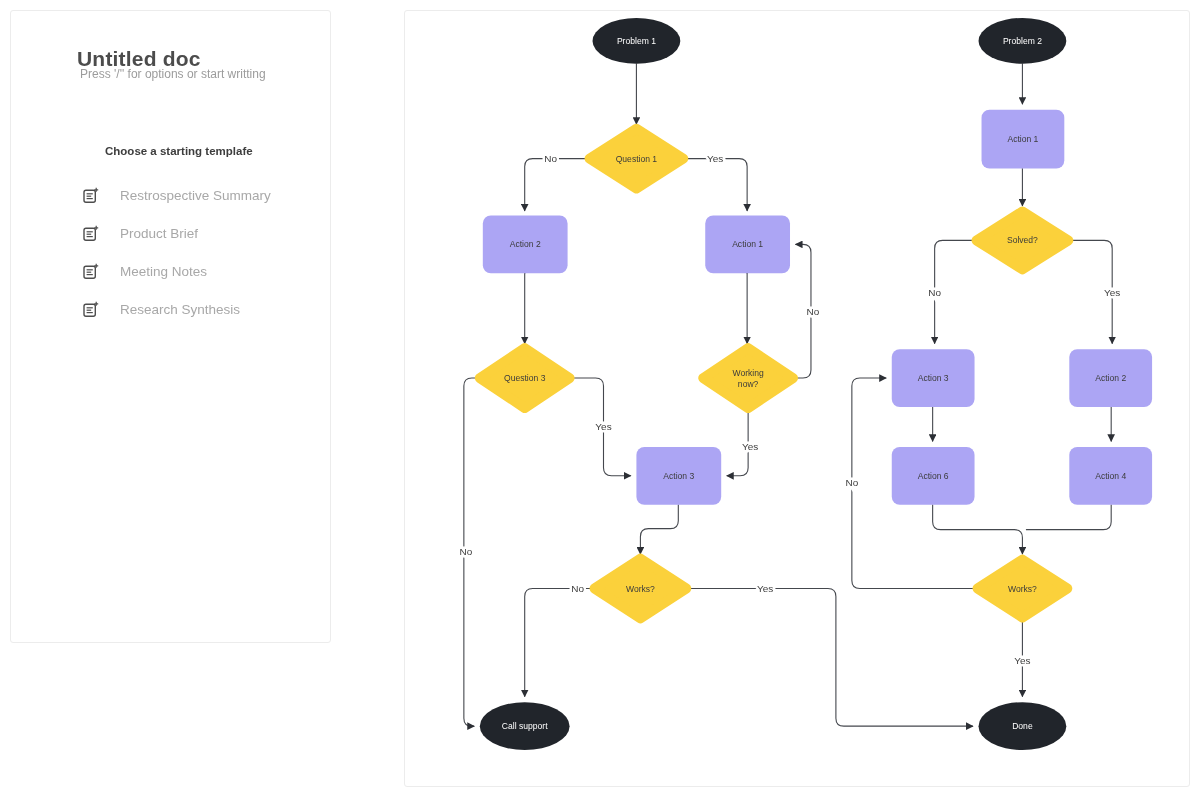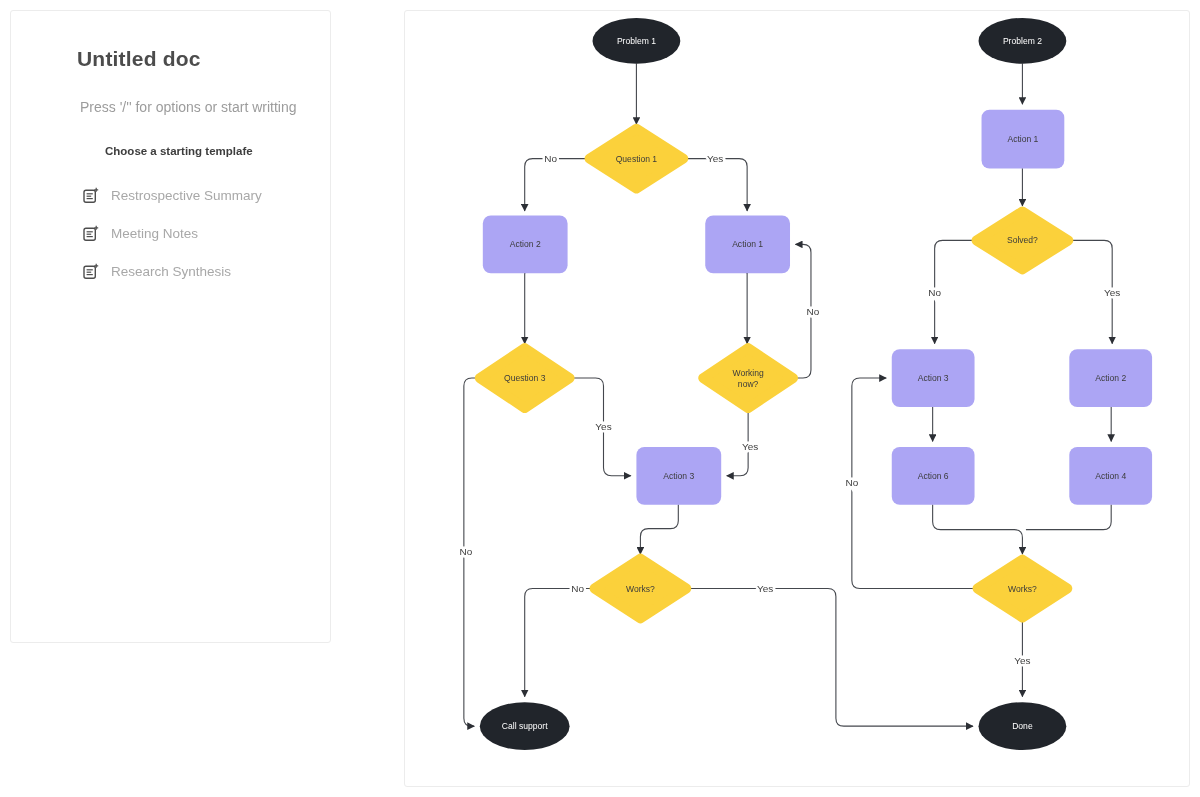--- a/index.html
+++ b/index.html
@@ -1,24 +1,24 @@
 <!DOCTYPE html>
 <html><head>
 <meta charset="utf-8">
 <style>
   html,body{margin:0;padding:0;background:#ffffff;width:1200px;height:797px;overflow:hidden;
     font-family:"Liberation Sans","DejaVu Sans",sans-serif;}
   .panel{position:absolute;background:#fff;border:1px solid #ececec;border-radius:3px;box-sizing:border-box;}
   #left-panel{left:10px;top:10px;width:321px;height:633px;}
   #canvas-panel{left:404px;top:10px;width:786px;height:777px;}
   .doc-title{position:absolute;left:66px;top:36px;font-size:21px;font-weight:700;color:#4c4c4c;letter-spacing:.2px;}
-  .doc-placeholder{position:absolute;left:69px;top:88px;font-size:14px;color:#9c9c9c;}
+  .doc-placeholder{position:absolute;left:69px;top:56px;font-size:12px;color:#9c9c9c;}
   .section-heading{position:absolute;left:72px;top:134px;font-size:11.5px;font-weight:700;color:#3d3d3d;margin-left:22px;}
   #template-list{position:absolute;left:71px;top:165px;width:260px;}
-  .template-item{display:flex;align-items:center;gap:12px;height:38px;cursor:pointer;}
+  .template-item{display:flex;align-items:center;gap:21px;height:38px;cursor:pointer;}
   .template-item .tpl-label{font-size:13.5px;color:#a8a8a8;}
   #flow-svg{display:block;width:100%;height:100%;}
   .edge{fill:none;stroke:#44474d;stroke-width:1.1;stroke-linejoin:round;stroke-linecap:round;}
   .edge-label{font-size:10px;fill:#3e3e3e;stroke:#ffffff;stroke-width:5px;paint-order:stroke;
     text-anchor:middle;font-family:"Liberation Sans",sans-serif;}
   .node-label{font-size:8.6px;text-anchor:middle;font-family:"Liberation Sans",sans-serif;}
 </style>
 </head>
 <body>
 
@@ -29,20 +29,30 @@
   <div id="template-list">
       <div class="template-item">
         <svg width="17" height="17" viewBox="0 0 17 17" fill="none">
           <rect x="2" y="3.2" width="11.3" height="12" rx="2" stroke="#4d4d4d" stroke-width="1.4"></rect>
           <line x1="4.6" y1="6.8" x2="10.8" y2="6.8" stroke="#4d4d4d" stroke-width="1.2"></line>
           <line x1="4.6" y1="9.2" x2="9.2" y2="9.2" stroke="#4d4d4d" stroke-width="1.2"></line>
           <line x1="4.6" y1="11.6" x2="10.8" y2="11.6" stroke="#4d4d4d" stroke-width="1.2"></line>
           <path d="M14.2 0.8 v4 M12.2 2.8 h4" stroke="#4d4d4d" stroke-width="1.2"></path>
         </svg>
         <span class="tpl-label">Restrospective Summary</span>
+      </div>
+      <div class="template-item">
+        <svg width="17" height="17" viewBox="0 0 17 17" fill="none">
+          <rect x="2" y="3.2" width="11.3" height="12" rx="2" stroke="#4d4d4d" stroke-width="1.4"></rect>
+          <line x1="4.6" y1="6.8" x2="10.8" y2="6.8" stroke="#4d4d4d" stroke-width="1.2"></line>
+          <line x1="4.6" y1="9.2" x2="9.2" y2="9.2" stroke="#4d4d4d" stroke-width="1.2"></line>
+          <line x1="4.6" y1="11.6" x2="10.8" y2="11.6" stroke="#4d4d4d" stroke-width="1.2"></line>
+          <path d="M14.2 0.8 v4 M12.2 2.8 h4" stroke="#4d4d4d" stroke-width="1.2"></path>
+        </svg>
+        <span class="tpl-label">Product Brief</span>
       </div>
       <div class="template-item">
         <svg width="17" height="17" viewBox="0 0 17 17" fill="none">
           <rect x="2" y="3.2" width="11.3" height="12" rx="2" stroke="#4d4d4d" stroke-width="1.4"></rect>
           <line x1="4.6" y1="6.8" x2="10.8" y2="6.8" stroke="#4d4d4d" stroke-width="1.2"></line>
           <line x1="4.6" y1="9.2" x2="9.2" y2="9.2" stroke="#4d4d4d" stroke-width="1.2"></line>
           <line x1="4.6" y1="11.6" x2="10.8" y2="11.6" stroke="#4d4d4d" stroke-width="1.2"></line>
           <path d="M14.2 0.8 v4 M12.2 2.8 h4" stroke="#4d4d4d" stroke-width="1.2"></path>
         </svg>
         <span class="tpl-label">Meeting Notes</span>

